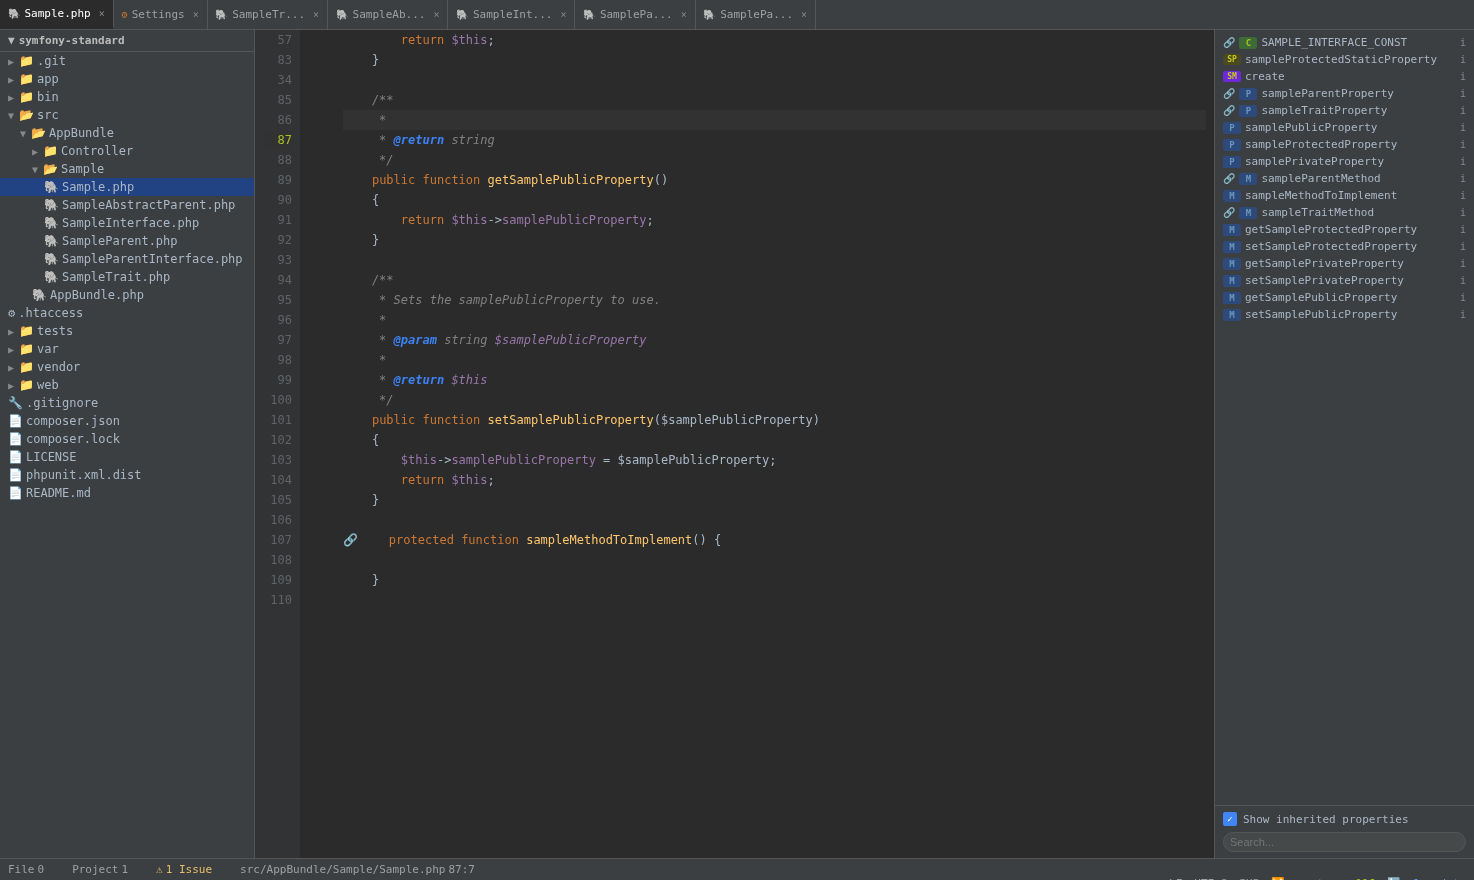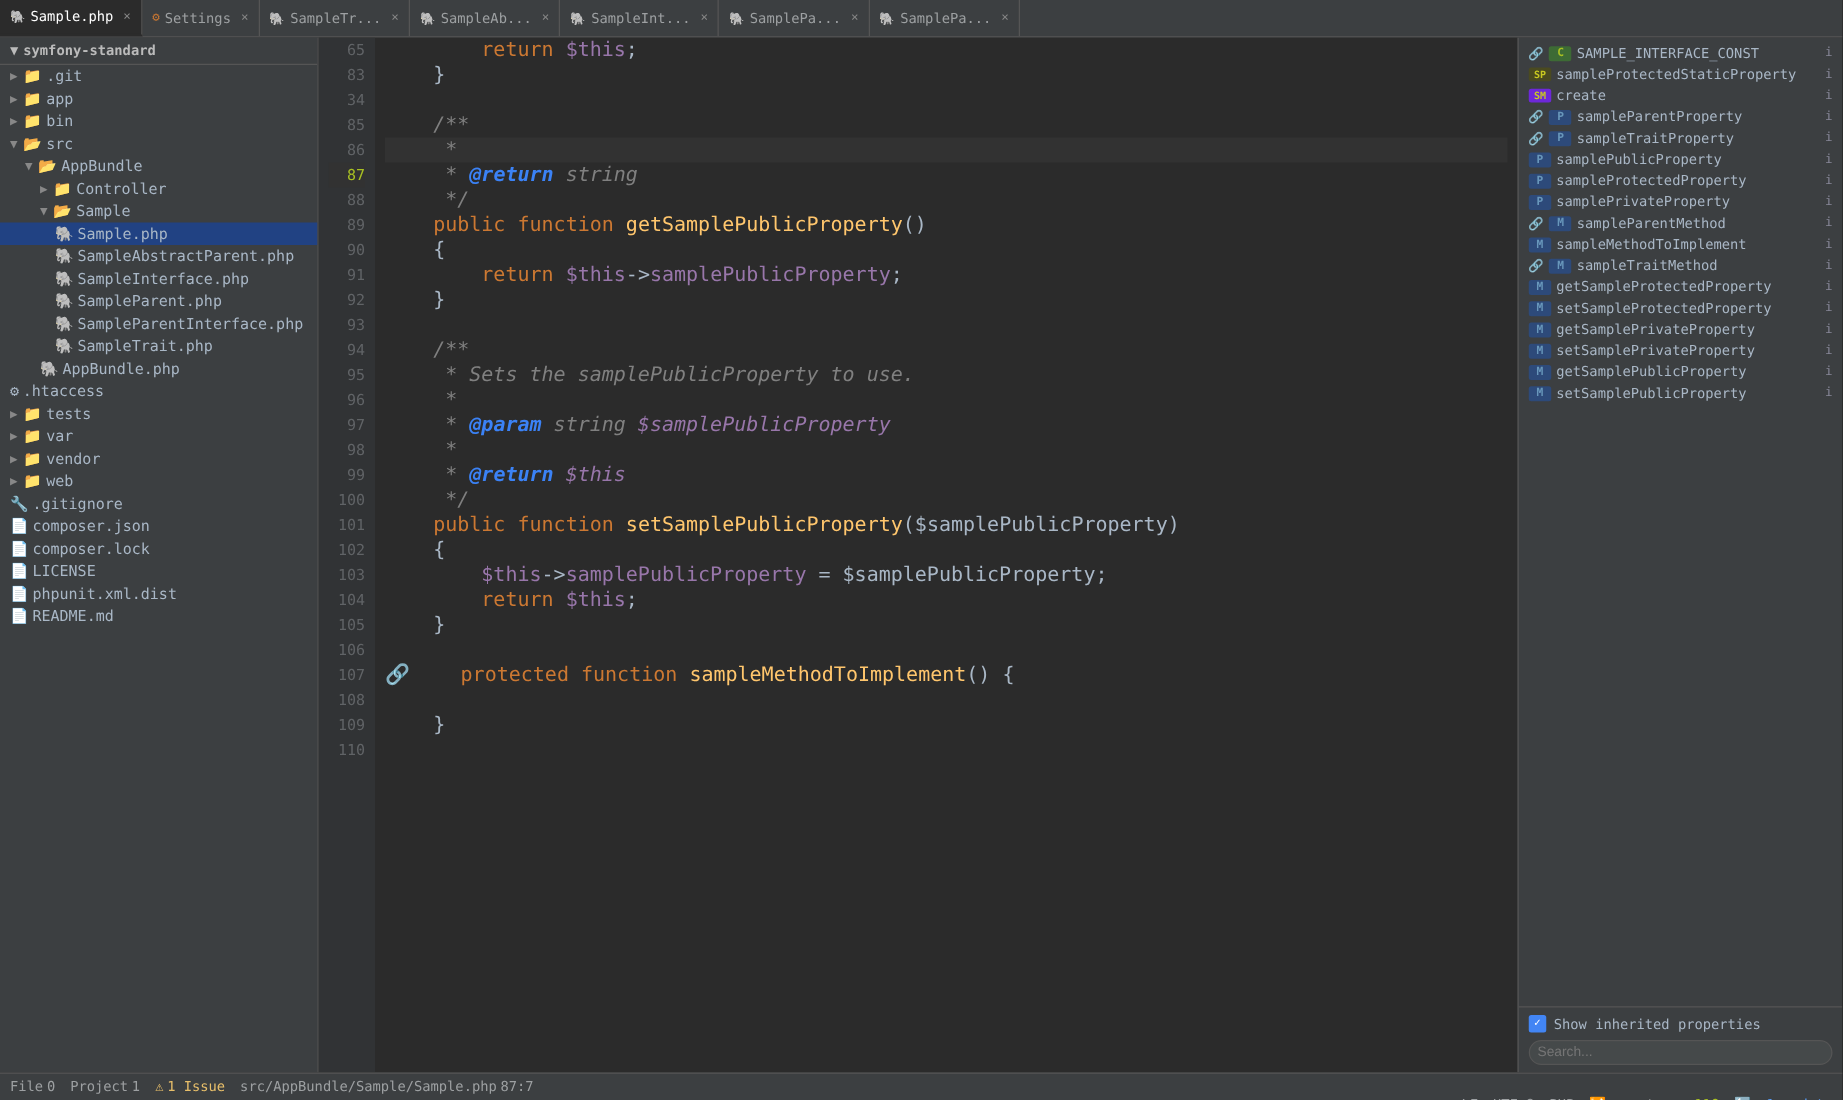--- a/index.html
+++ b/index.html
@@ -102,24 +102,25 @@
     .line-number { height: 20px; display: flex; align-items: center; justify-content: flex-end; }
     .line-number.current { background: #323232; color: #a8c023; }
     .code-content {
       flex: 1;
       padding: 0 8px;
       overflow: auto;
     }
     .code-line {
       height: 20px;
       white-space: pre;
-      font-size: 16px;
+      font-size: 12px;
       line-height: 20px;
       display: flex;
       align-items: center;
+      margin-left: 35px;
     }
     .code-line.current-line { background: #323232; }
     .code-line.has-marker { position: relative; }
     
     .kw { color: #cc7832; } 
     .fn { color: #ffc66d; } 
     .var { color: #a9b7c6; } 
     .var-this { color: #9876aa; } 
     .comment { color: #808080; font-style: italic; }
     .comment-tag { color: #3b82f6; font-style: italic; font-weight: bold; }
@@ -207,21 +208,21 @@
     
     .status-bar {
       height: 22px;
       background: #3c3f41;
       border-top: 1px solid #555;
       display: flex;
       align-items: center;
       padding: 0 8px;
       font-size: 11px;
       color: #9da0a2;
-      gap: 12px;
+      gap: 28px;
       flex-shrink: 0;
     }
     .status-item { display: flex; align-items: center; gap: 3px; }
     .status-issue { color: #e8bf6a; }
     .status-green { color: #a8c023; }
     .status-blue { color: #589df6; }
     .status-bar-right { margin-left: auto; display: flex; gap: 12px; align-items: center; margin-top: 28px; }
   </style>
 </head>
 <body>
@@ -400,21 +401,21 @@
 
     <div class="sidebar-item indent1">
       <span>📄</span>
       <span class="sidebar-label">README.md</span>
     </div>
   </div>
 
   <div class="editor-area">
     <div class="code-container">
       <div class="line-numbers">
-        <div class="line-number">65</div>
+        <div class="line-number">57</div>
         <div class="line-number">83</div>
         <div class="line-number">34</div>
         <div class="line-number">85</div>
         <div class="line-number">86</div>
         <div class="line-number current">87</div>
         <div class="line-number">88</div>
         <div class="line-number">89</div>
         <div class="line-number">90</div>
         <div class="line-number">91</div>
         <div class="line-number">92</div>

